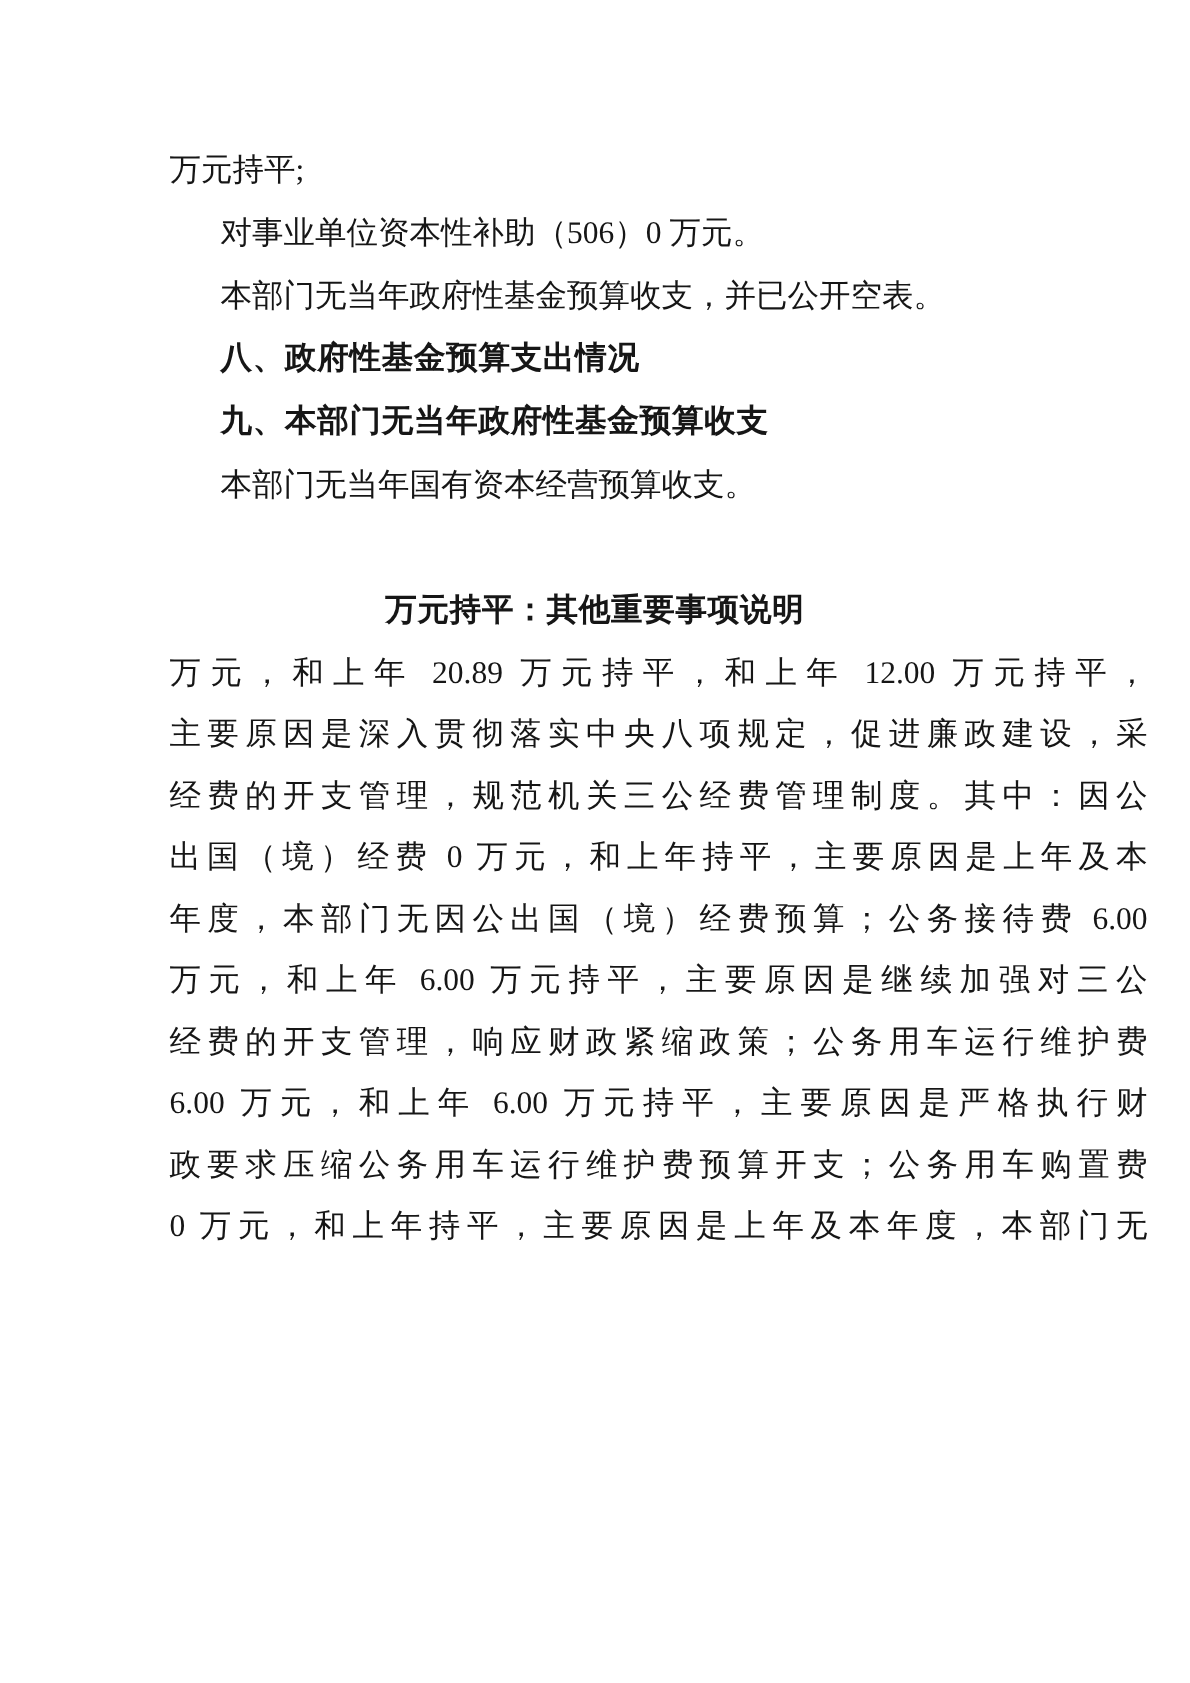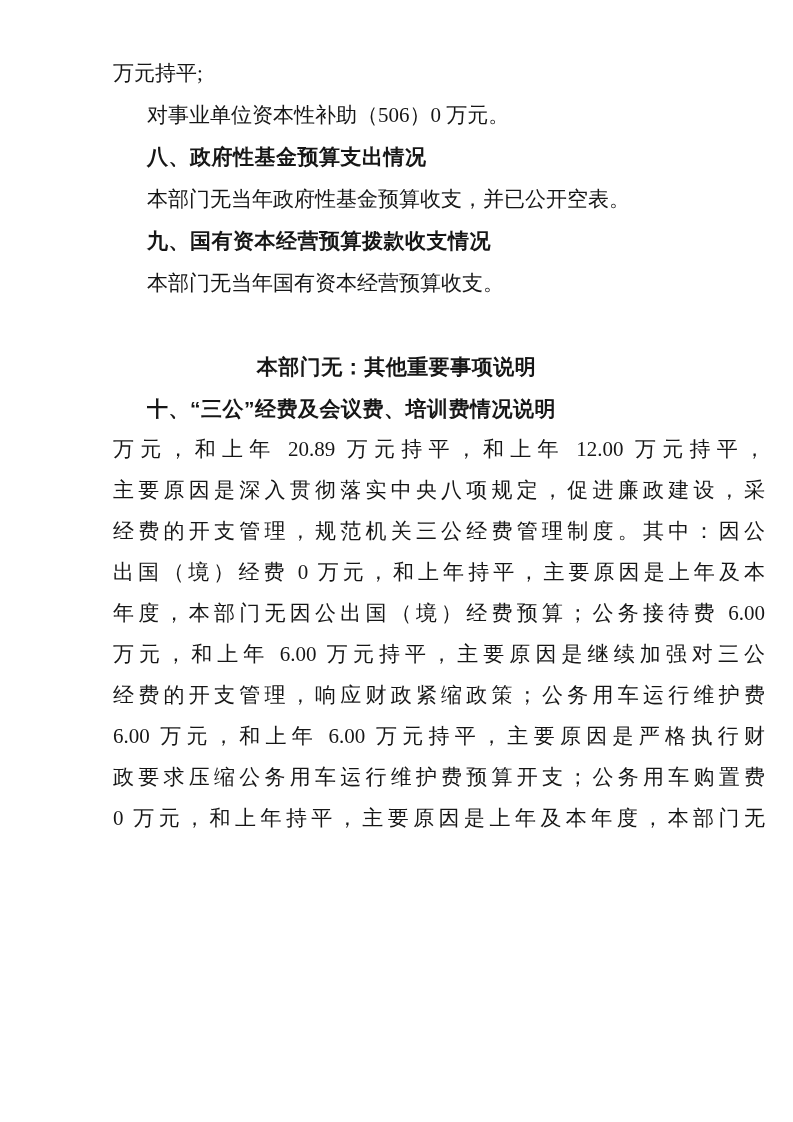--- a/index.html
+++ b/index.html
@@ -6,21 +6,21 @@
     margin: 0;
     padding: 0;
     background: #ffffff;
   }
   .page {
     position: relative;
     width: 793px;
     height: 1122px;
     background: #ffffff;
     box-sizing: border-box;
-    padding: 52px 28px 0 113px;
+    padding: 92px 28px 0 113px;
     font-family: "Liberation Serif", "DejaVu Serif", serif;
     font-size: 21px;
     color: #161616;
     overflow: hidden;
   }
   .block-top {
     line-height: 42px;
   }
   .block-para {
     line-height: 41px;
@@ -55,31 +55,30 @@
 </head>
 <body>
 
 <div class="page">
 
   <div class="block-top">
     <div class="line">万元持平;</div>
 
     <div class="line indent">对事业单位资本性补助（506）0 万元。</div>
 
+    <div class="line indent">本部门无当年政府性基金预算收支，并已公开空表。</div>
     <div class="line indent heading">八、政府性基金预算支出情况</div>
-    <div class="line indent">本部门无当年政府性基金预算收支，并已公开空表。</div>
 
-    <div class="line indent heading">九、国有资本经营预算拨款收支情况</div>
+    <div class="line indent heading">九、本部门无当年政府性基金预算收支</div>
     <div class="line indent">本部门无当年国有资本经营预算收支。</div>
   </div>
 
-  <div class="part-title">本部门无：其他重要事项说明</div>
+  <div class="part-title">万元持平：其他重要事项说明</div>
 
   <div class="block-para">
-    <div class="line indent heading">十、“三公”经费及会议费、培训费情况说明</div>
 
     <div class="line fill">万元，和上年 20.89 万元持平，和上年 12.00 万元持平，</div>
     <div class="line fill">主要原因是深入贯彻落实中央八项规定，促进廉政建设，采</div>
     <div class="line fill">经费的开支管理，规范机关三公经费管理制度。其中：因公</div>
     <div class="line fill">出国（境）经费 0 万元，和上年持平，主要原因是上年及本</div>
     <div class="line fill">年度，本部门无因公出国（境）经费预算；公务接待费 6.00</div>
     <div class="line fill">万元，和上年 6.00 万元持平，主要原因是继续加强对三公</div>
     <div class="line fill">经费的开支管理，响应财政紧缩政策；公务用车运行维护费</div>
     <div class="line fill">6.00 万元，和上年 6.00 万元持平，主要原因是严格执行财</div>
     <div class="line fill">政要求压缩公务用车运行维护费预算开支；公务用车购置费</div>

